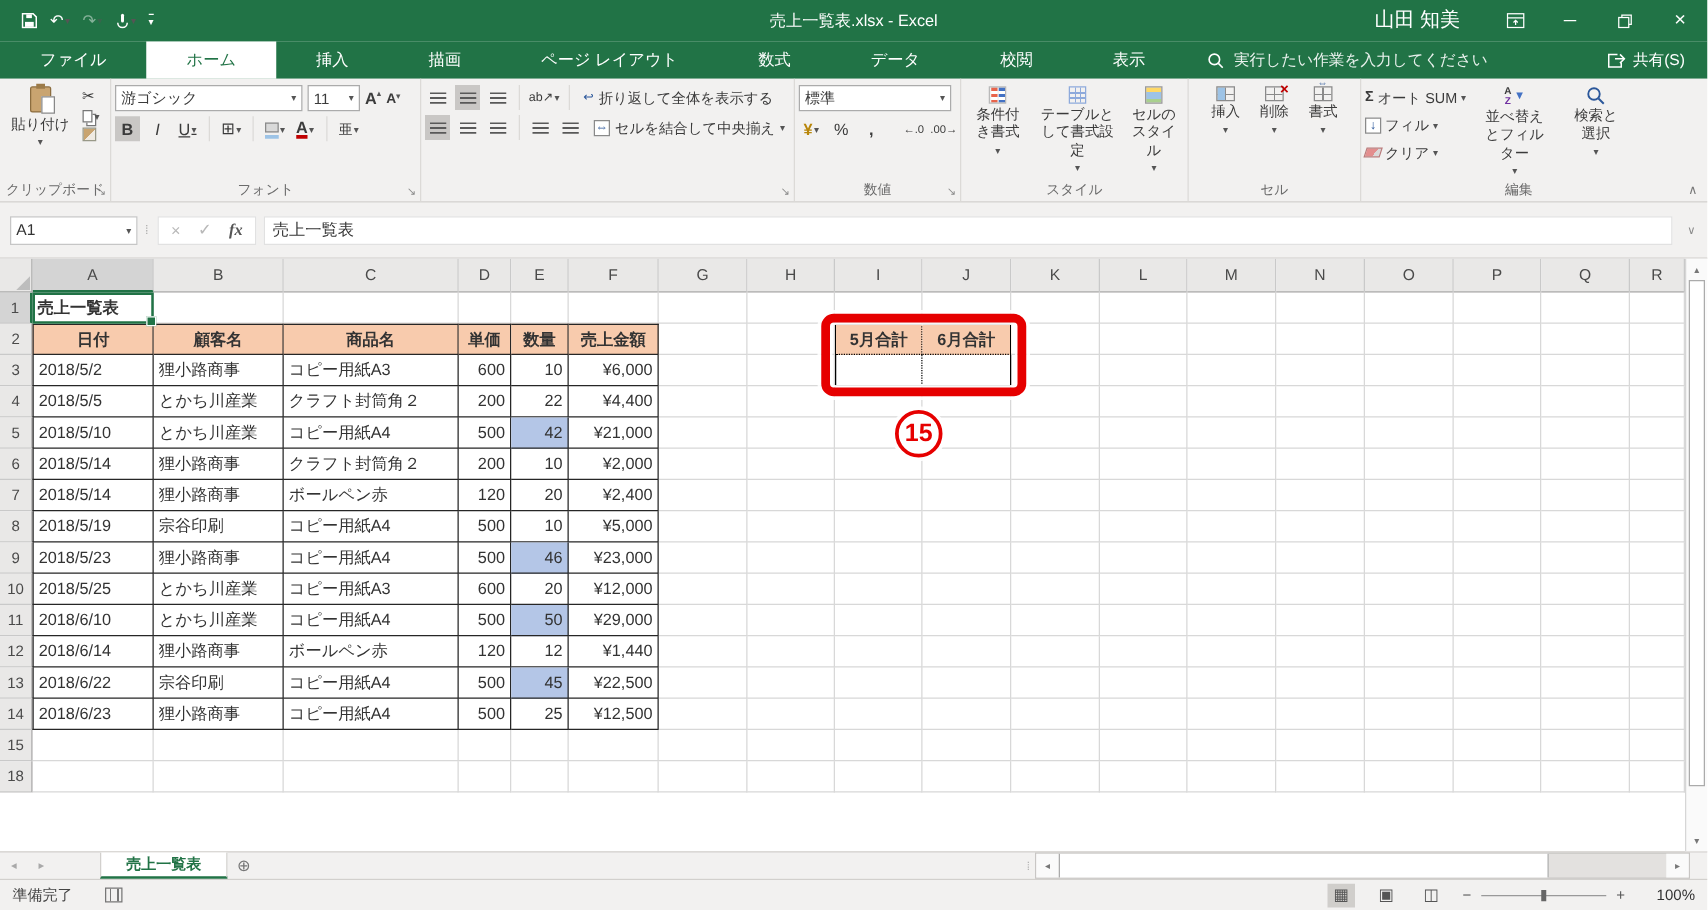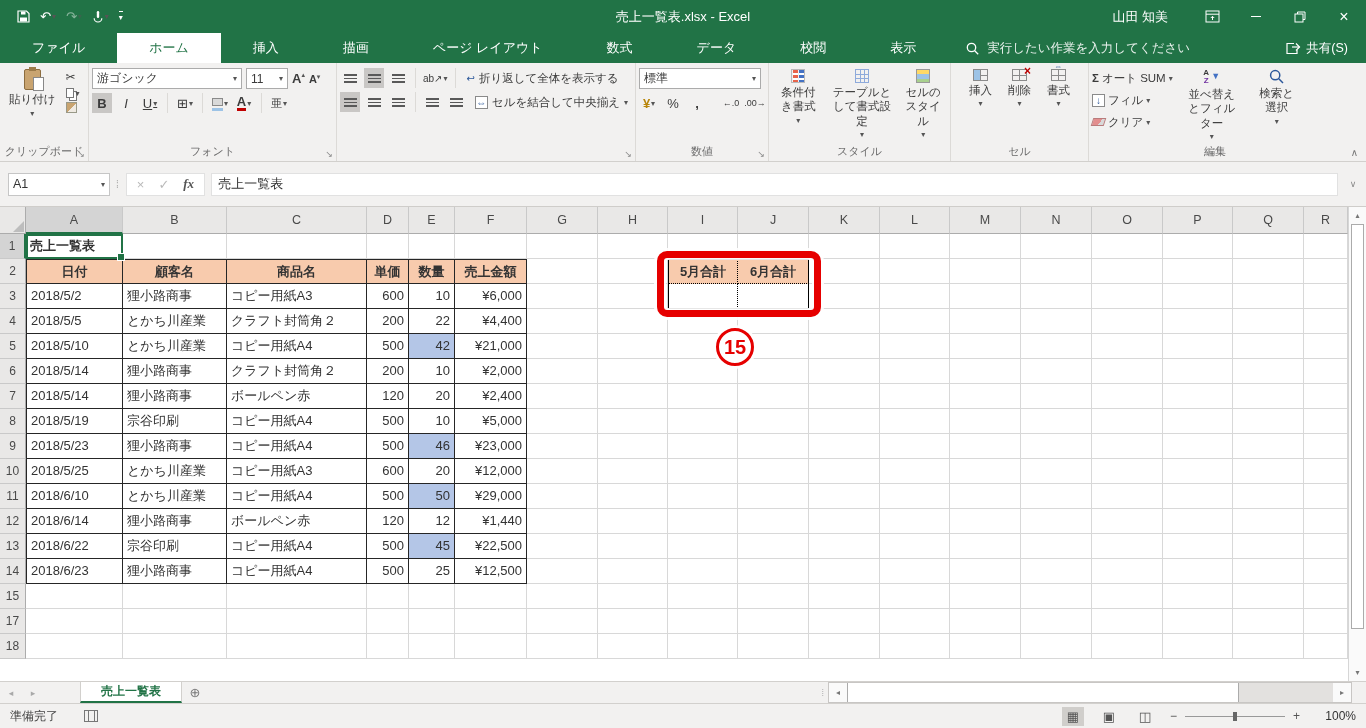--- a/index.html
+++ b/index.html
@@ -8,21 +8,21 @@
 
   
   .titlebar { height:33px; background:#217346; color:#fff; display:flex; align-items:center; position:relative; }
   .qat { display:flex; align-items:center; gap:4px; padding-left:14px; }
   .qat .qbtn { display:flex; align-items:center; gap:1px; padding:2px 3px; cursor:default; }
   .qat .dim { opacity:.45; }
   .qat .dd { font-size:8px; }
   .qat-custom { border-top:1px solid #fff; font-size:8px; padding-top:1px; }
   .tb-title { position:absolute; left:50%; transform:translateX(-50%); font-size:13px; white-space:nowrap; }
   .tb-right { margin-left:auto; display:flex; align-items:center; height:100%; }
-  .tb-user { font-size:13px; margin-right:22px; }
+  .tb-user { font-size:16px; margin-right:22px; }
   .winbtn { width:44px; height:100%; display:flex; align-items:center; justify-content:center; font-size:13px; }
   .minbar { display:inline-block; width:10px; border-top:1px solid #fff; }
 
   
   .tabrow { height:30px; background:#217346; display:flex; align-items:stretch; color:#fff; }
   .rtab { padding:0 32px; line-height:30px; font-size:13px; white-space:nowrap; }
   .rtab.active { background:#fff; color:#217346; }
   .tab-search { display:flex; align-items:center; gap:8px; margin-left:18px; color:rgba(255,255,255,.9); font-size:12.5px; }
   .share-btn { margin-left:auto; display:flex; align-items:center; gap:5px; padding:0 18px; font-size:12.5px; }
 
@@ -849,41 +849,20 @@
         <div class="gc" style="width: 71px;"></div>
         <div class="gc" style="width: 70px;"></div>
         <div class="gc" style="width: 71px;"></div>
         <div class="gc" style="width: 71px;"></div>
         <div class="gc" style="width: 71px;"></div>
         <div class="gc" style="width: 70px;"></div>
         <div class="gc" style="width: 71px;"></div>
         <div class="gc" style="width: 44px;"></div>
       </div>
       <div class="grow">
-        <div class="grh">17</div>
-        <div class="gc" style="width: 97px;"></div>
-        <div class="gc" style="width: 104px;"></div>
-        <div class="gc" style="width: 140px;"></div>
-        <div class="gc" style="width: 42px;"></div>
-        <div class="gc" style="width: 46px;"></div>
-        <div class="gc" style="width: 72px;"></div>
-        <div class="gc" style="width: 71px;"></div>
-        <div class="gc" style="width: 70px;"></div>
-        <div class="gc" style="width: 70px;"></div>
-        <div class="gc" style="width: 71px;"></div>
-        <div class="gc" style="width: 71px;"></div>
-        <div class="gc" style="width: 70px;"></div>
-        <div class="gc" style="width: 71px;"></div>
-        <div class="gc" style="width: 71px;"></div>
-        <div class="gc" style="width: 71px;"></div>
-        <div class="gc" style="width: 70px;"></div>
-        <div class="gc" style="width: 71px;"></div>
-        <div class="gc" style="width: 44px;"></div>
-      </div>
-      <div class="grow">
         <div class="grh">18</div>
         <div class="gc" style="width: 97px;"></div>
         <div class="gc" style="width: 104px;"></div>
         <div class="gc" style="width: 140px;"></div>
         <div class="gc" style="width: 42px;"></div>
         <div class="gc" style="width: 46px;"></div>
         <div class="gc" style="width: 72px;"></div>
         <div class="gc" style="width: 71px;"></div>
         <div class="gc" style="width: 70px;"></div>
         <div class="gc" style="width: 70px;"></div>

